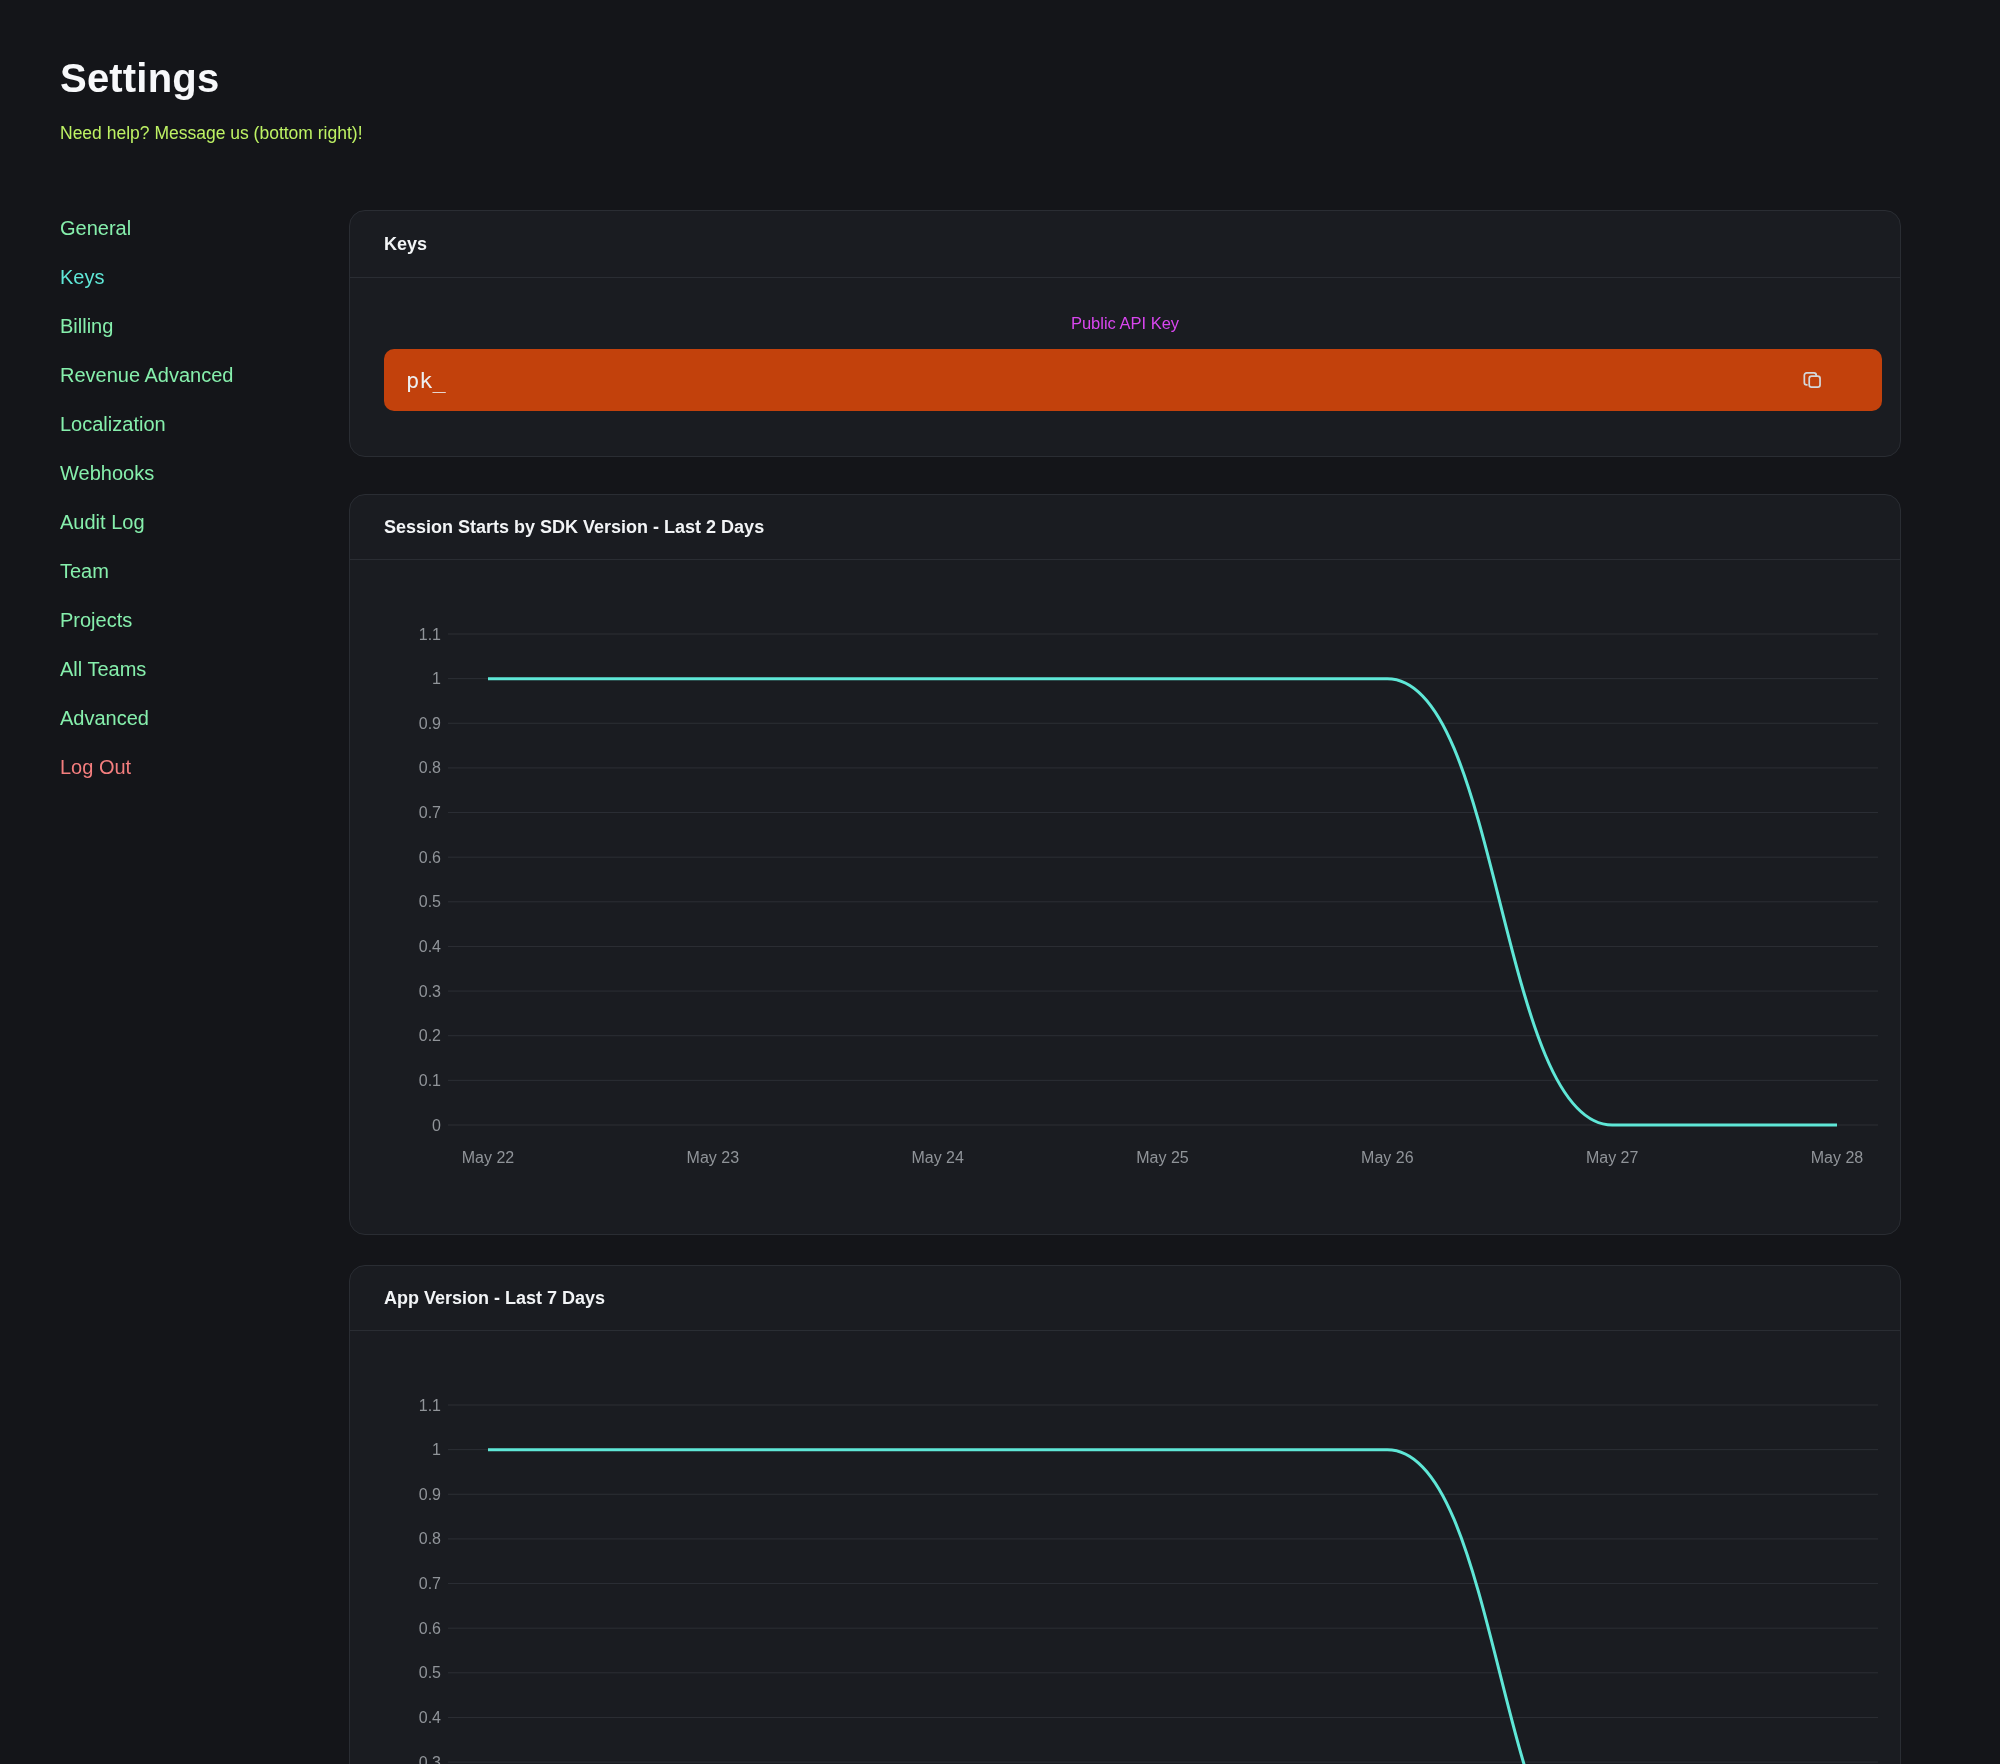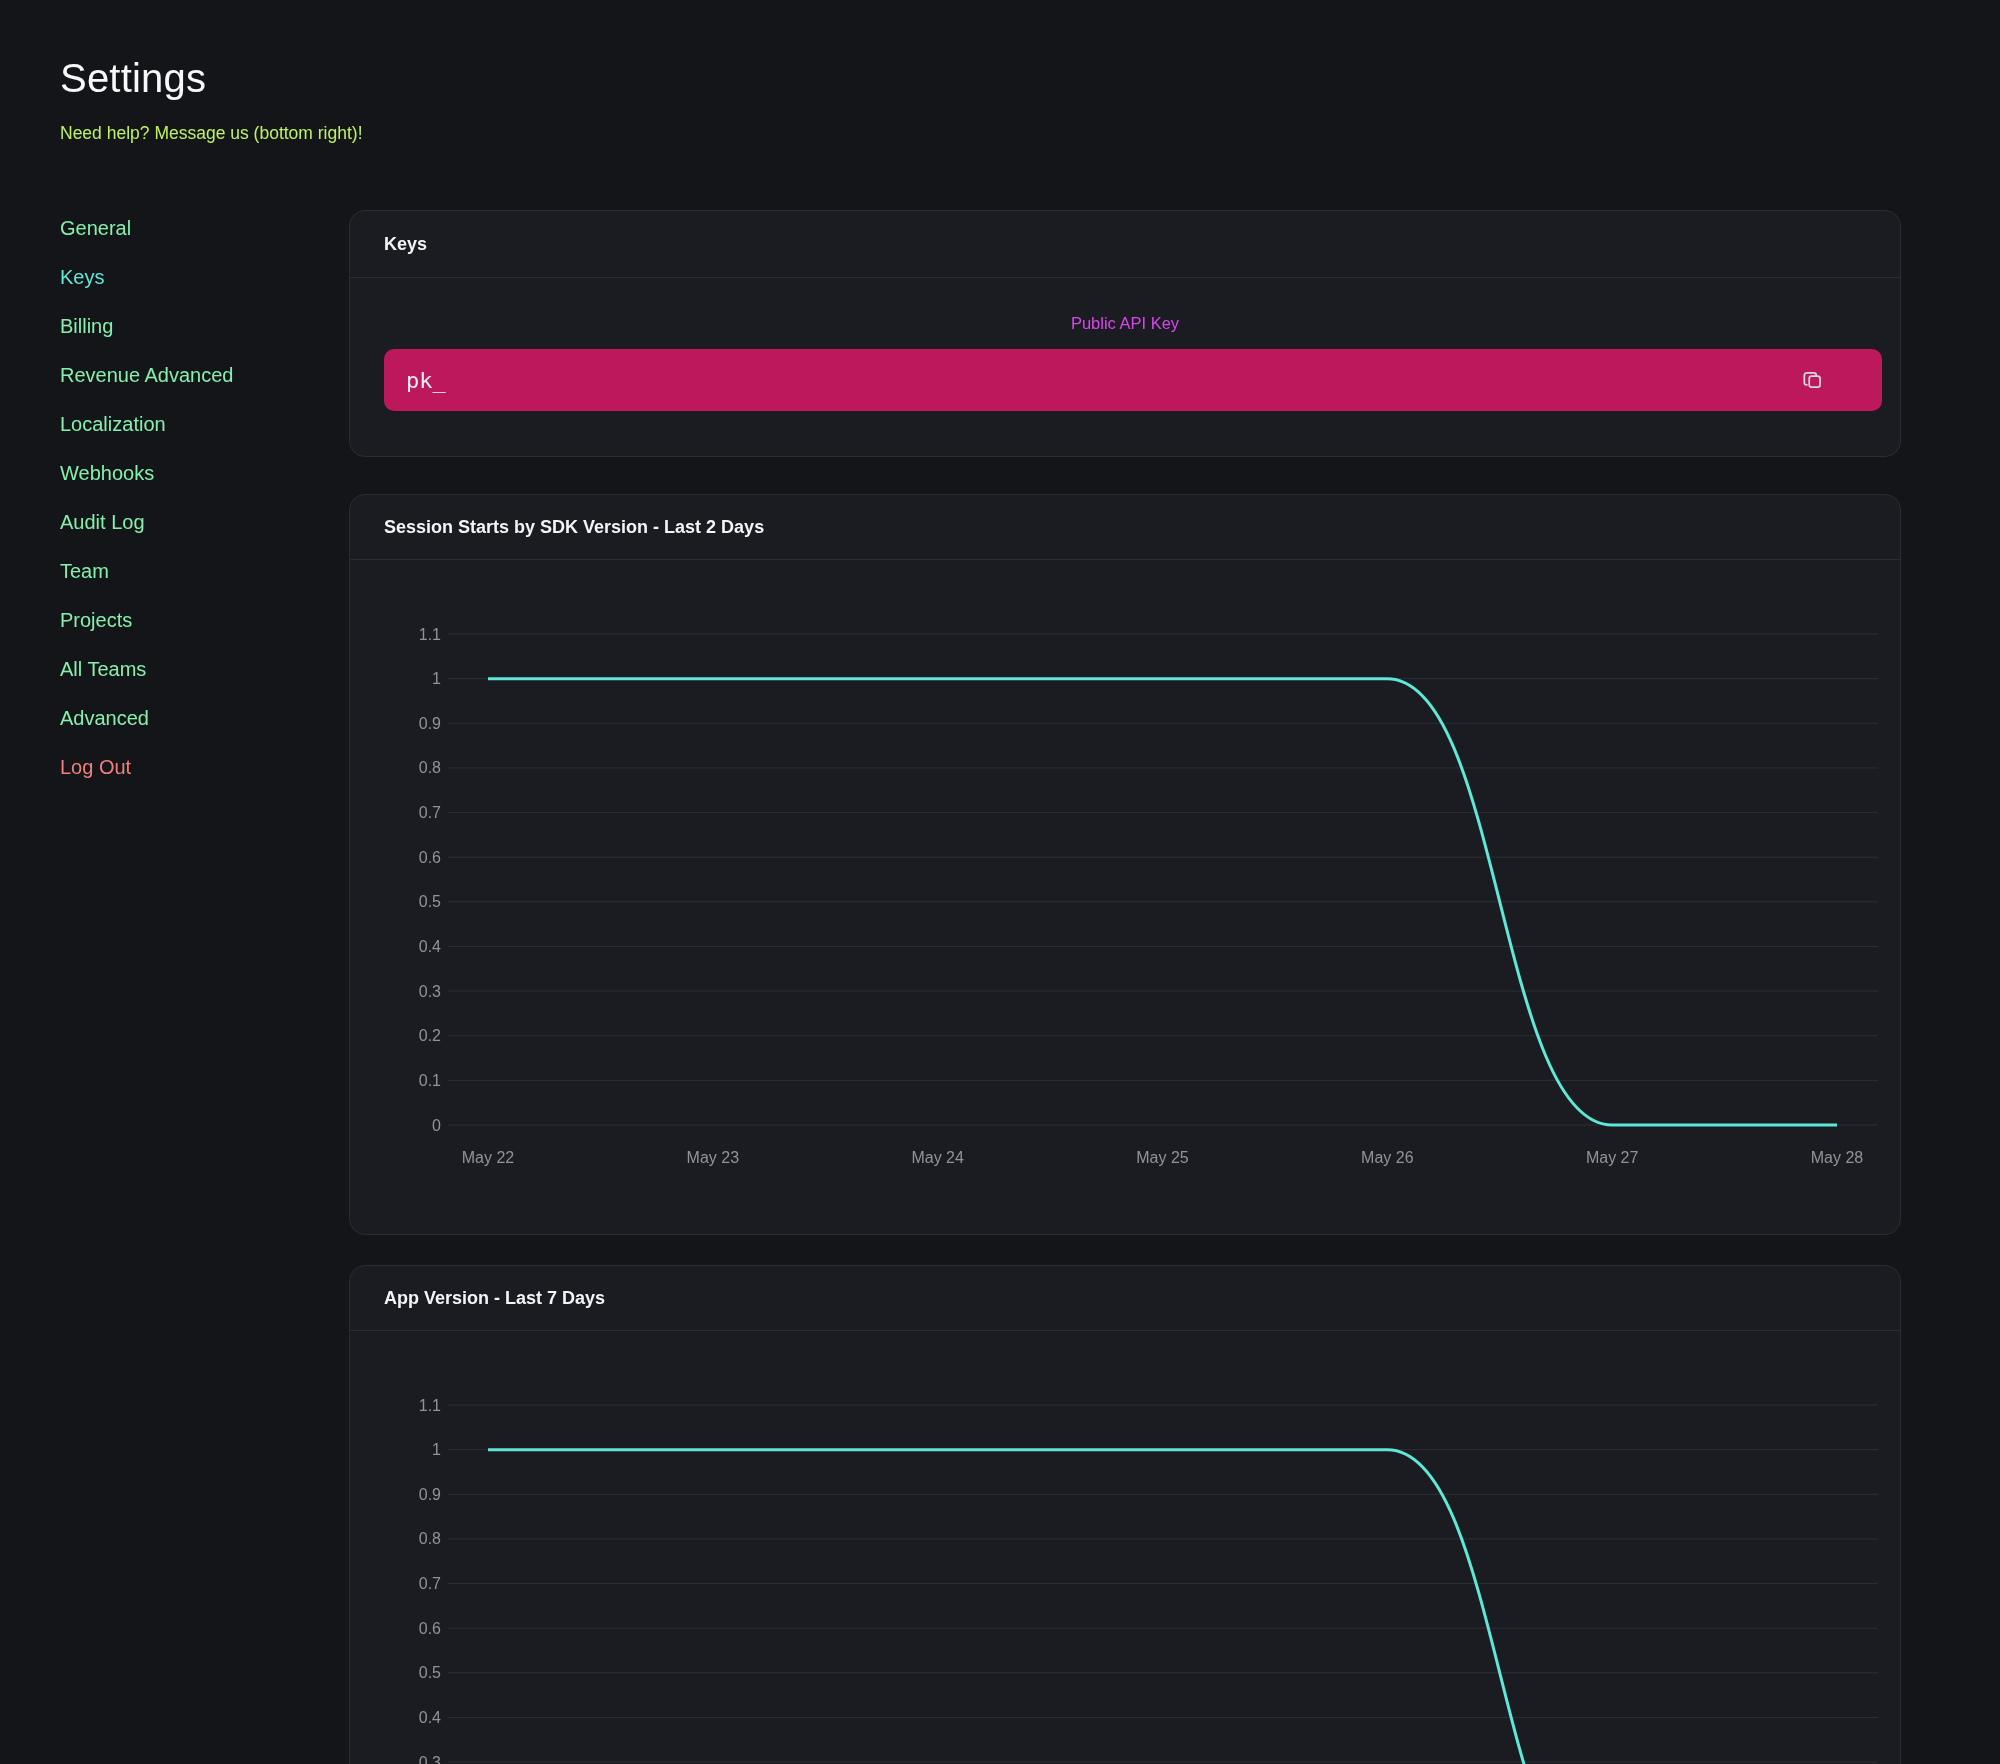--- a/index.html
+++ b/index.html
@@ -4,41 +4,41 @@
 <style>
   html,body{margin:0;padding:0;}
   body{
     width:2000px;height:1764px;overflow:hidden;position:relative;
     background:#141519;
     font-family:"Liberation Sans", sans-serif;
     -webkit-font-smoothing:antialiased;
   }
   
   .page-header{position:absolute;left:60px;top:55px;}
-  .page-header h1{margin:0;font-size:40px;line-height:46px;font-weight:400;color:#F7F8FA;letter-spacing:.2px;}
+  .page-header h1{margin:0;font-size:40px;line-height:46px;font-weight:700;color:#F7F8FA;letter-spacing:.2px;}
   .page-header p{margin:22px 0 0 0;font-size:17.5px;color:#bef264;}
   
   .sidebar{position:absolute;left:60px;top:204px;display:flex;flex-direction:column;}
   .side-item{height:49px;display:flex;align-items:center;font-size:20px;color:#86efac;cursor:pointer;white-space:nowrap;}
   .side-item.active{color:#5FE7D7;}
   .side-item.danger{color:#F47E7E;}
   
   .main{position:absolute;left:349px;top:0;width:1552px;}
   .card{
     position:absolute;left:0;width:1552px;box-sizing:border-box;
     background:#1A1C21;border:1px solid #2A2D33;border-radius:16px;overflow:hidden;
   }
   .card-header{height:64px;border-bottom:1px solid #2A2D33;display:flex;align-items:center;padding:0 34px;position:relative;z-index:2;}
   .card-header h2{margin:0;font-size:18px;font-weight:700;color:#F2F4F6;}
   .keys-card{top:210px;height:247px;}
   .keys-card .card-header{height:66px;}
   .card-body{padding:0 34px;}
   .field-label{display:block;margin-top:36px;font-size:16.5px;color:#d946ef;text-align:center;}
   .key-input{
-    margin-top:16px;margin-right:-16px;height:62px;background:#be185d;border-radius:10px;
+    margin-top:16px;margin-right:-16px;height:62px;background:#c2410c;border-radius:10px;
     display:flex;align-items:center;padding:0 22px;
   }
   .key-value{flex:1;font-family:"DejaVu Sans Mono", monospace;font-size:22px;color:#EDEFF1;}
   .copy-btn{background:none;border:none;padding:2px;margin-right:32px;cursor:pointer;display:flex;align-items:center;}
   .copy-btn svg{display:block;}
   
   .chart-card-1{top:494px;height:741px;}
   .chart-card-2{top:1265px;height:741px;}
   .chart-area{position:absolute;left:0;top:0;width:1552px;height:741px;z-index:1;}
   .chart-area svg{width:100%;height:100%;display:block;}

